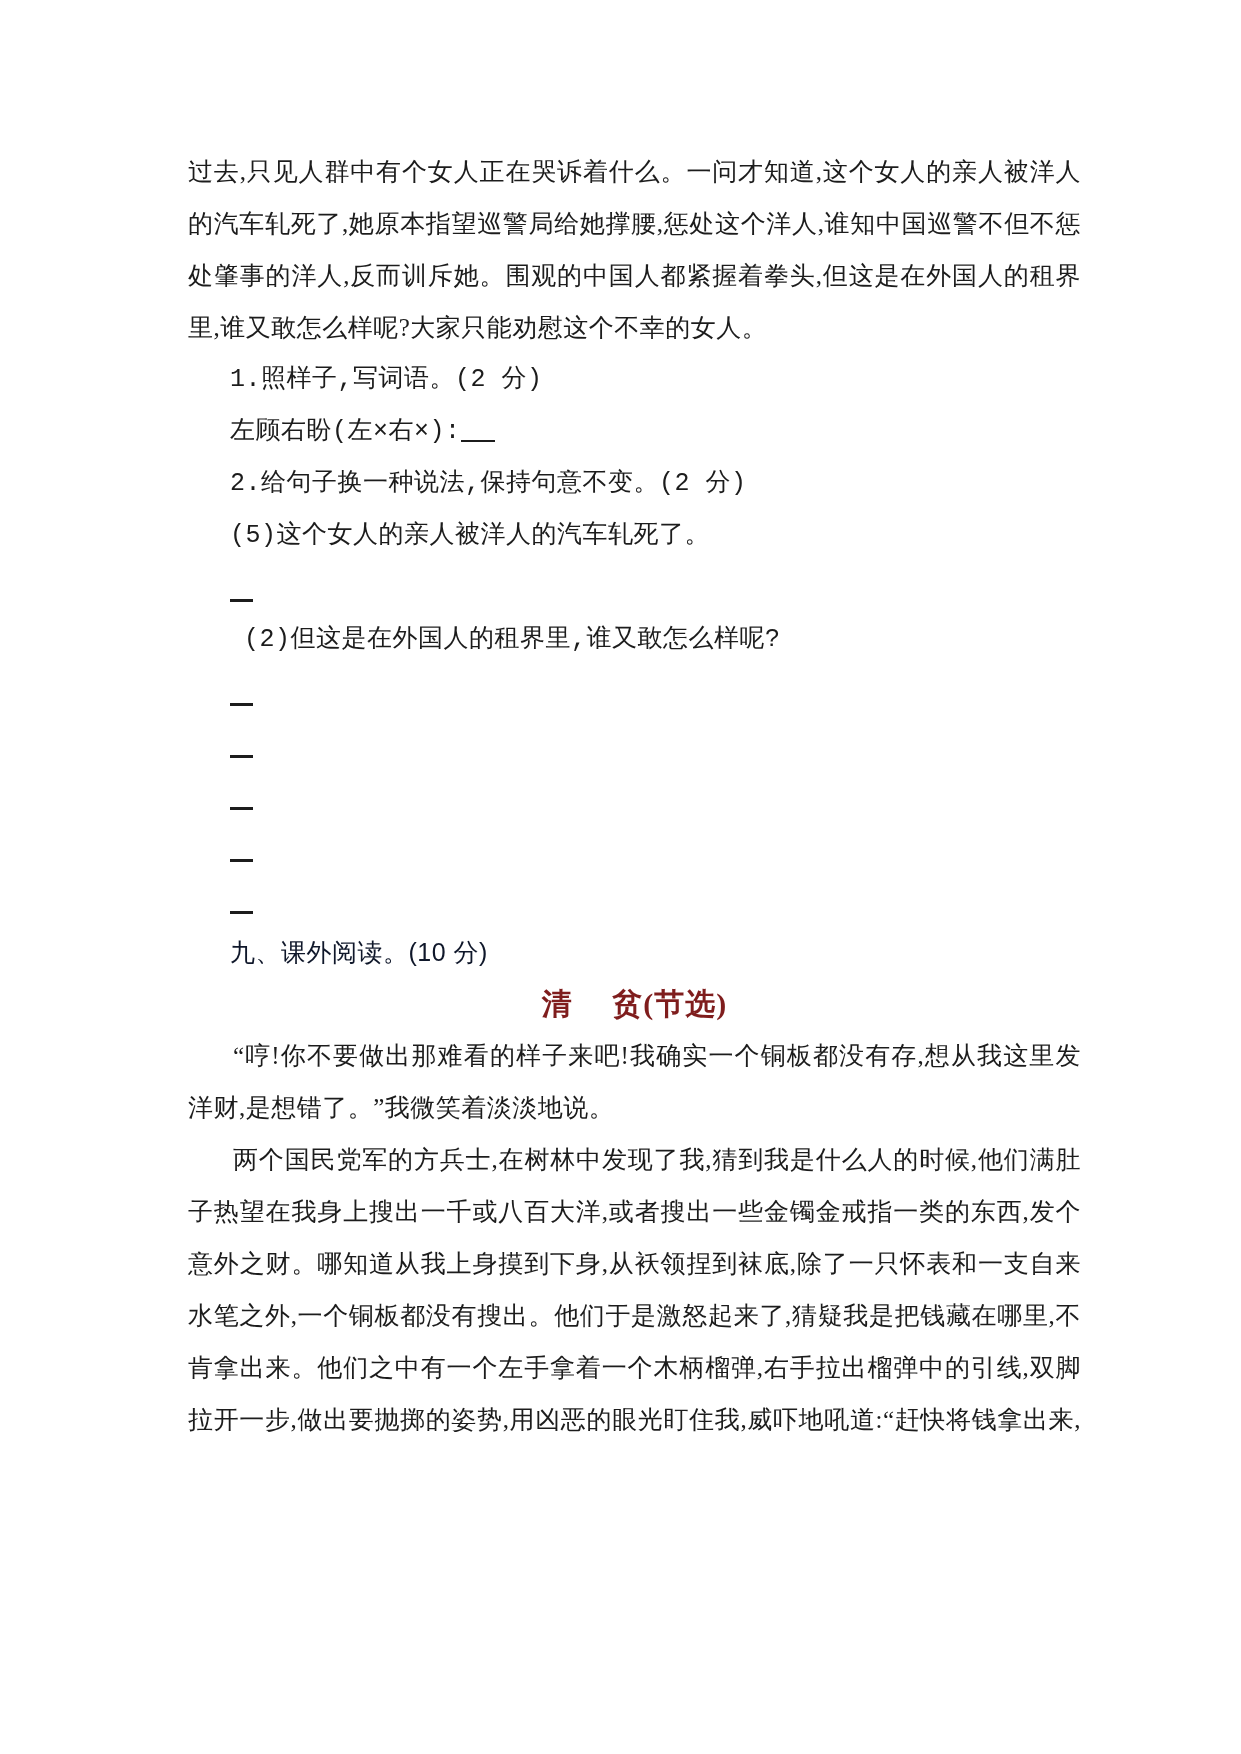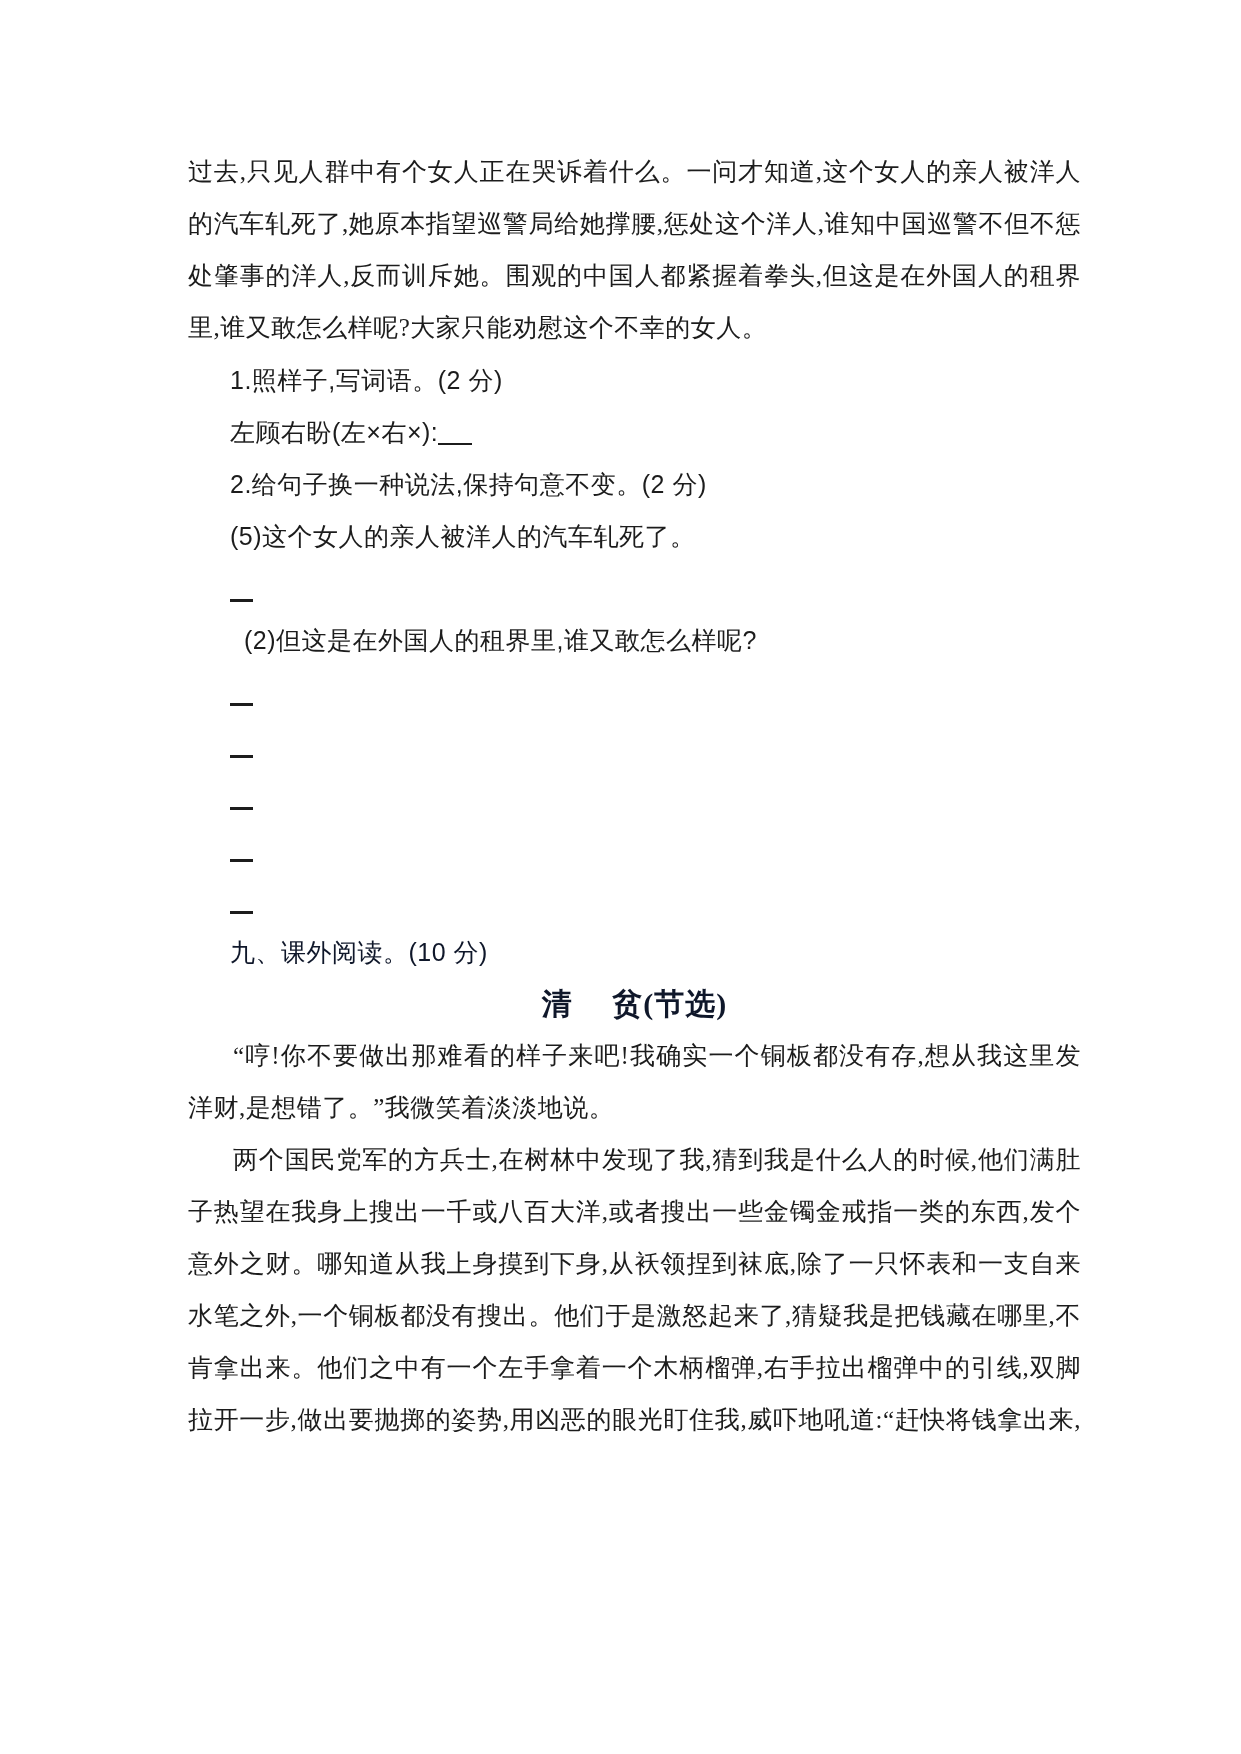--- a/index.html
+++ b/index.html
@@ -20,21 +20,21 @@
     line-height: 52px;
     letter-spacing: 0.5px;
     text-align: justify;
     color: #1c1c1c;
   }
   
   .kaiti { font-family: "Liberation Serif", serif; }
   .indent2 { text-indent: 45px; }
   
   .q {
-    font-family: Liberation Sans, sans-serif;
+    font-family: Liberation Mono, monospace;
     text-indent: 42px;
   }
   .q-sub2 { text-indent: 56px; }
   
   .answer-line { height: 52px; position: relative; }
   .answer-line .dash {
     position: absolute;
     left: 42px;
     bottom: 12px;
     width: 23px;
@@ -54,21 +54,21 @@
     font-family: "Liberation Sans", sans-serif;
     text-indent: 42px;
   }
   .passage-title {
     margin: 0;
     font-size: 30px;
     line-height: 52px;
     font-weight: bold;
     text-align: center;
     letter-spacing: 1px;
-    color: #0f172a;
+    color: #7f1d1d;
     font-family: "Liberation Serif", serif;
   }
 </style>
 </head>
 <body>
 
 <div class="page">
 
   <p class="para kaiti">过去,只见人群中有个女人正在哭诉着什么。一问才知道,这个女人的亲人被洋人的汽车轧死了,她原本指望巡警局给她撑腰,惩处这个洋人,谁知中国巡警不但不惩处肇事的洋人,反而训斥她。围观的中国人都紧握着拳头,但这是在外国人的租界里,谁又敢怎么样呢?大家只能劝慰这个不幸的女人。</p>
 

